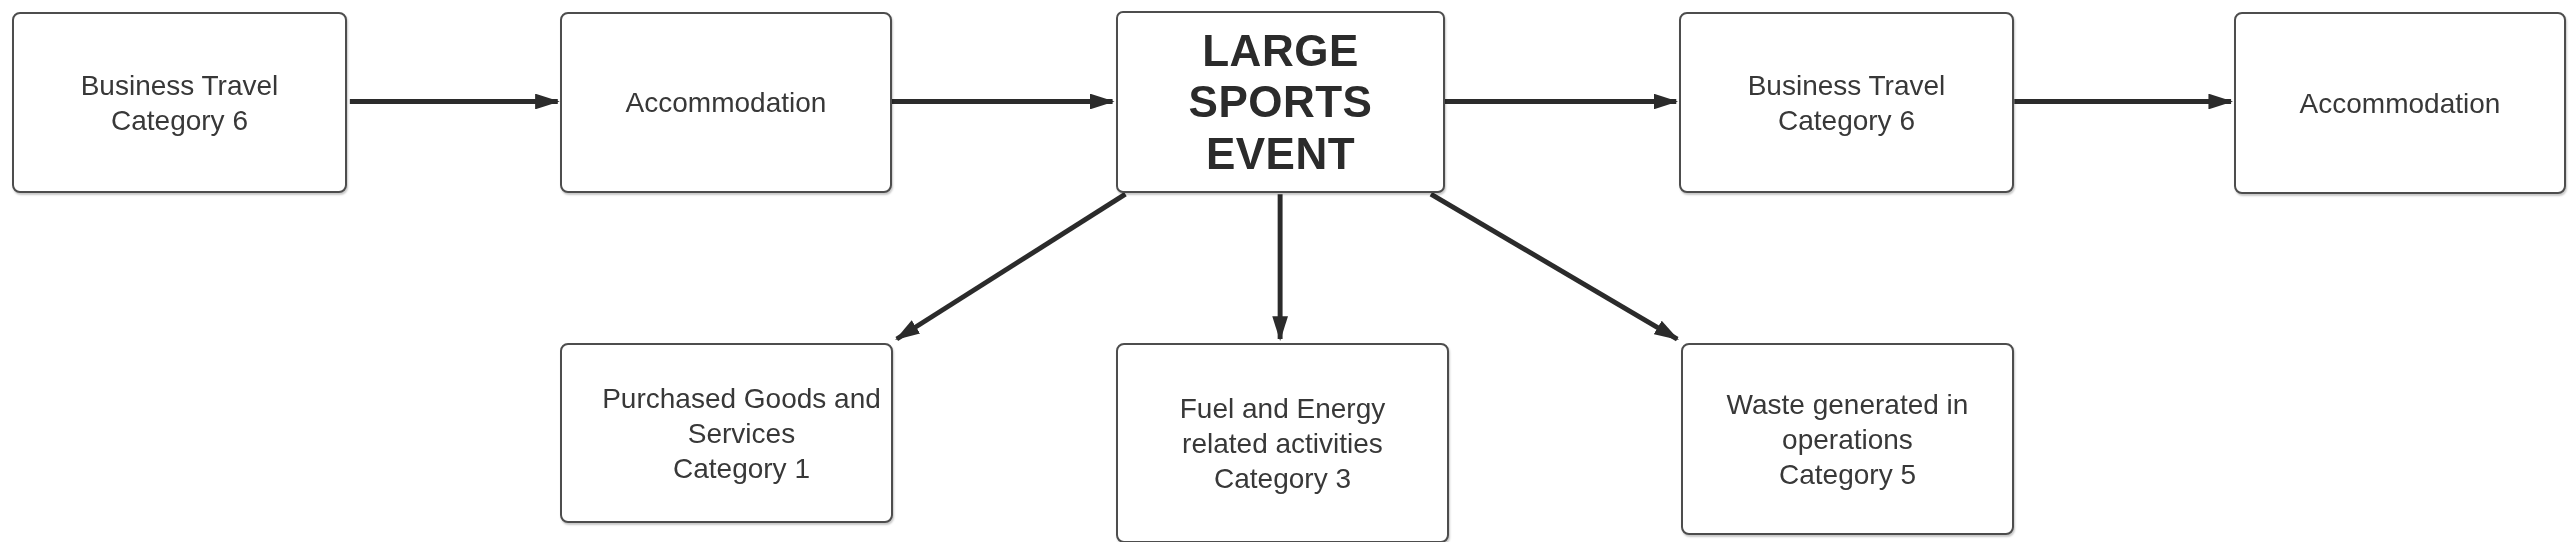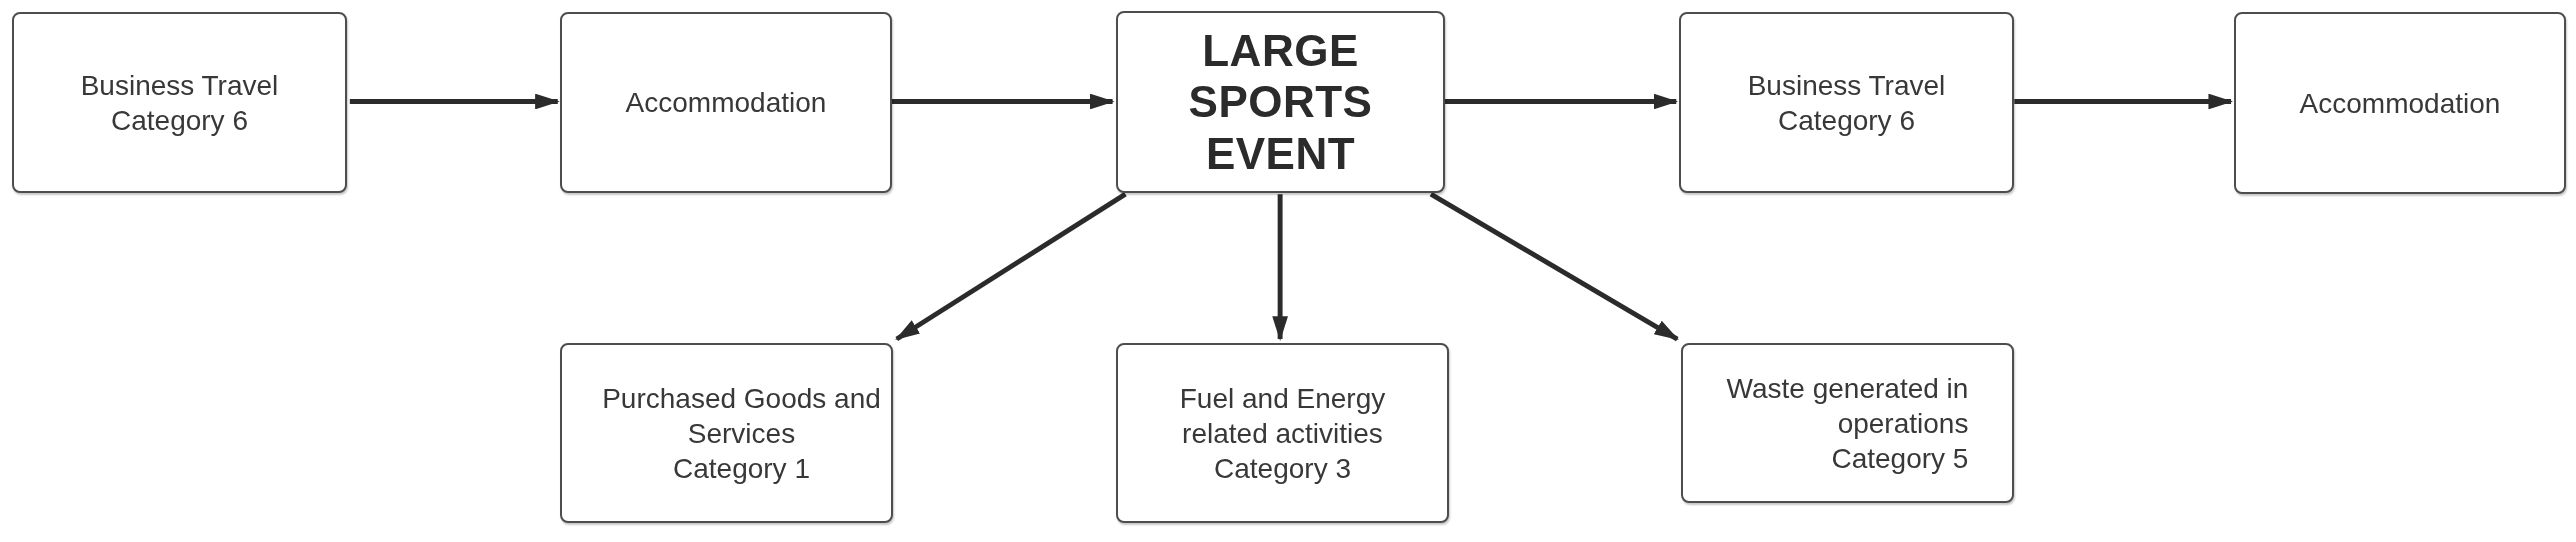--- a/index.html
+++ b/index.html
@@ -47,30 +47,31 @@
     line-height: 1.25;
     white-space: pre-line;
     padding: 6px 10px;
   }
   .node.emphasis {
     font-weight: bold;
     font-size: 44px;
     line-height: 1.17;
     letter-spacing: 0.5px;
     color: var(--emphasis-text);
+    border-radius: 7px;
   }
   
   #node-business-travel-left  { left: 12px;   top: 12px;  width: 335px; height: 181px; }
   #node-accommodation-left    { left: 560px;  top: 12px;  width: 332px; height: 181px; }
   #node-large-sports-event    { left: 1116px; top: 11px;  width: 329px; height: 182px; }
   #node-business-travel-right { left: 1679px; top: 12px;  width: 335px; height: 181px; }
   #node-accommodation-right   { left: 2234px; top: 12px;  width: 332px; height: 182px; }
   #node-purchased-goods       { left: 560px;  top: 343px; width: 333px; height: 180px; padding-left: 40px; }
-  #node-fuel-energy           { left: 1116px; top: 343px; width: 333px; height: 180px; }
-  #node-waste-operations      { left: 1681px; top: 343px; width: 333px; height: 160px; text-align: right; }
+  #node-fuel-energy           { left: 1116px; top: 343px; width: 333px; height: 200px; }
+  #node-waste-operations      { left: 1681px; top: 343px; width: 333px; height: 192px; }
 </style>
 </head>
 <body>
 
 <div class="canvas">
 
   <svg class="edges-layer" width="2576" height="543" viewBox="0 0 2614 551" xmlns="http://www.w3.org/2000/svg">
     <defs>
       <marker id="arrowhead" markerUnits="userSpaceOnUse" markerWidth="25" markerHeight="16" refX="23" refY="8" orient="auto">
         <path d="M0,0 L25,8 L0,16 Z" fill="var(--arrow)"></path>

